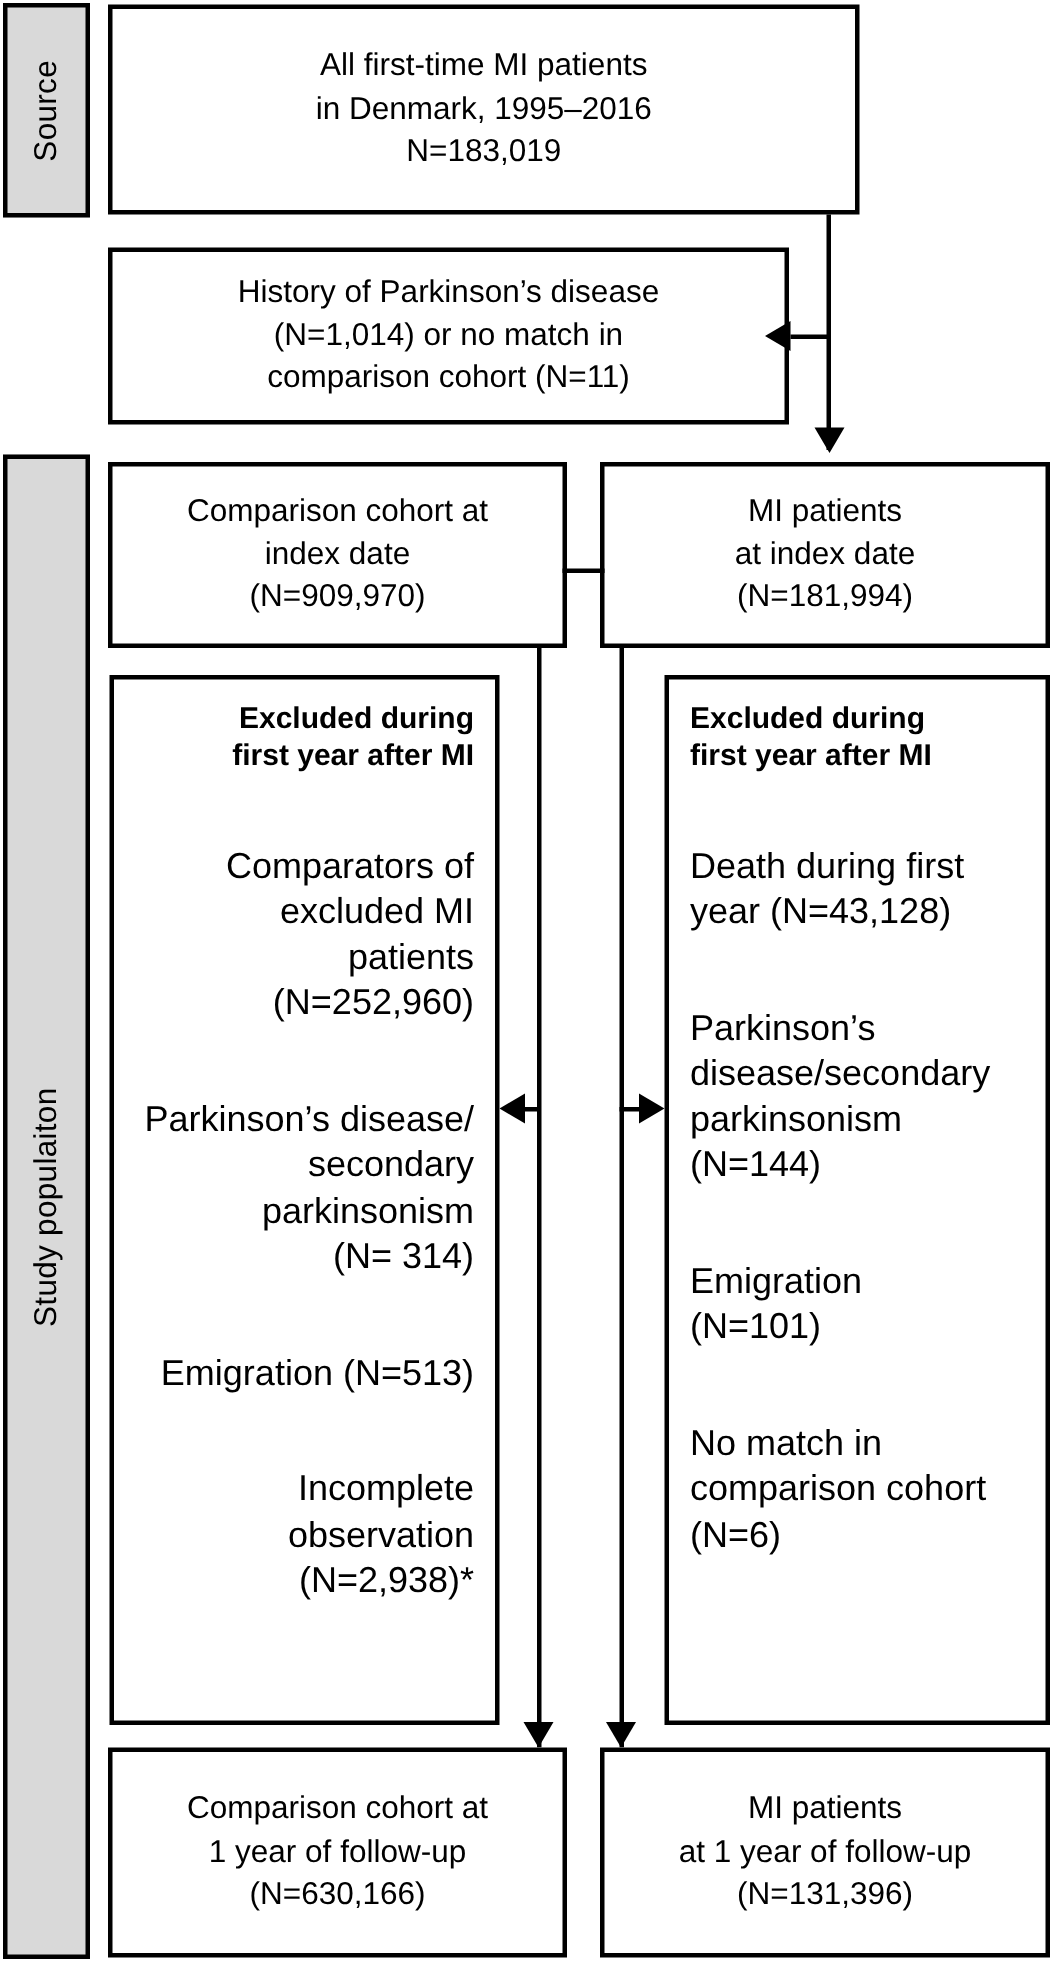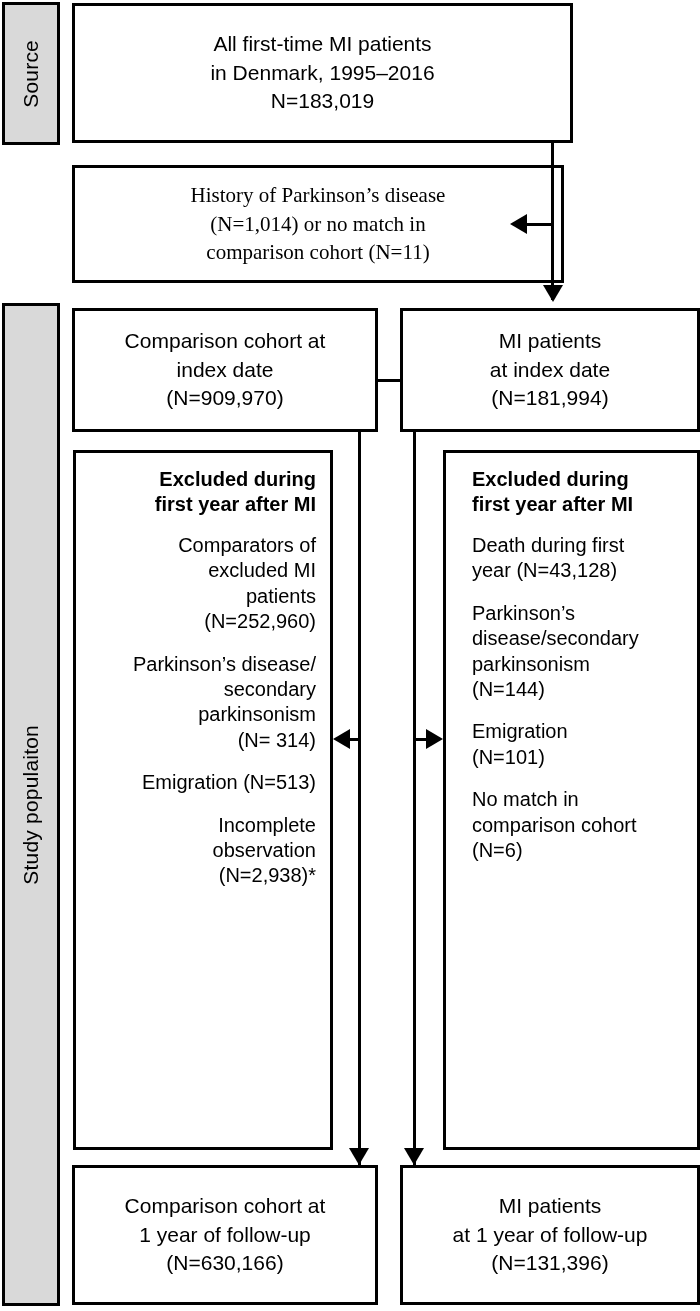--- a/index.html
+++ b/index.html
@@ -47,34 +47,35 @@
     font-size: 21px;
     color: #000000;
     letter-spacing: 0.2px;
     white-space: nowrap;
   }
   .excl {
     position: absolute;
     box-sizing: border-box;
     border: 3px solid #000000;
     background: #ffffff;
-    padding: 14px 14px 10px 26px;
+    padding: 14px 14px 10px 14px;
     display: flex;
     flex-direction: column;
+    gap: 30px;
   }
   .excl .hdr {
     font-size: 20px;
     font-weight: bold;
     line-height: 1.25;
     color: #000000;
     margin-bottom: 16px;
     white-space: pre-line;
   }
   .excl .item {
-    font-size: 20px;
+    font-size: 24px;
     line-height: 1.27;
     color: #000000;
     margin-bottom: 17px;
     white-space: pre-line;
   }
   .excl.align-right .hdr,
   .excl.align-right .item { text-align: right; }
   .excl.align-left .hdr,
   .excl.align-left .item { text-align: left; }
 
@@ -125,21 +126,21 @@
   <div class="band" style="left:2px; top:303px; width:58px; height:1003px;">
     <span class="vtxt">Study populaiton</span>
   </div>
 
   <div class="box" style="left:72px; top:3px; width:501px; height:140px;">
     <div class="txt">All first-time MI patients
 in Denmark, 1995–2016
 N=183,019</div>
   </div>
 
-  <div class="box" style="left:72px; top:165px; width:492px; height:118px;font-family:Liberation Serif, serif;">
+  <div class="box" style="left:72px; top:165px; width:454px; height:118px;">
     <div class="txt">History of Parkinson’s disease
 (N=1,014) or no match in
 comparison cohort (N=11)</div>
   </div>
 
   <div class="vline" style="left:551px; top:143px; height:157px;"></div>
   <div class="hline" style="left:527px; top:223px; width:26px;"></div>
   <div class="arrow-left" style="left:510px; top:214px;"></div>
 
   <div class="arrow-down" style="left:543px; top:285px;"></div>

